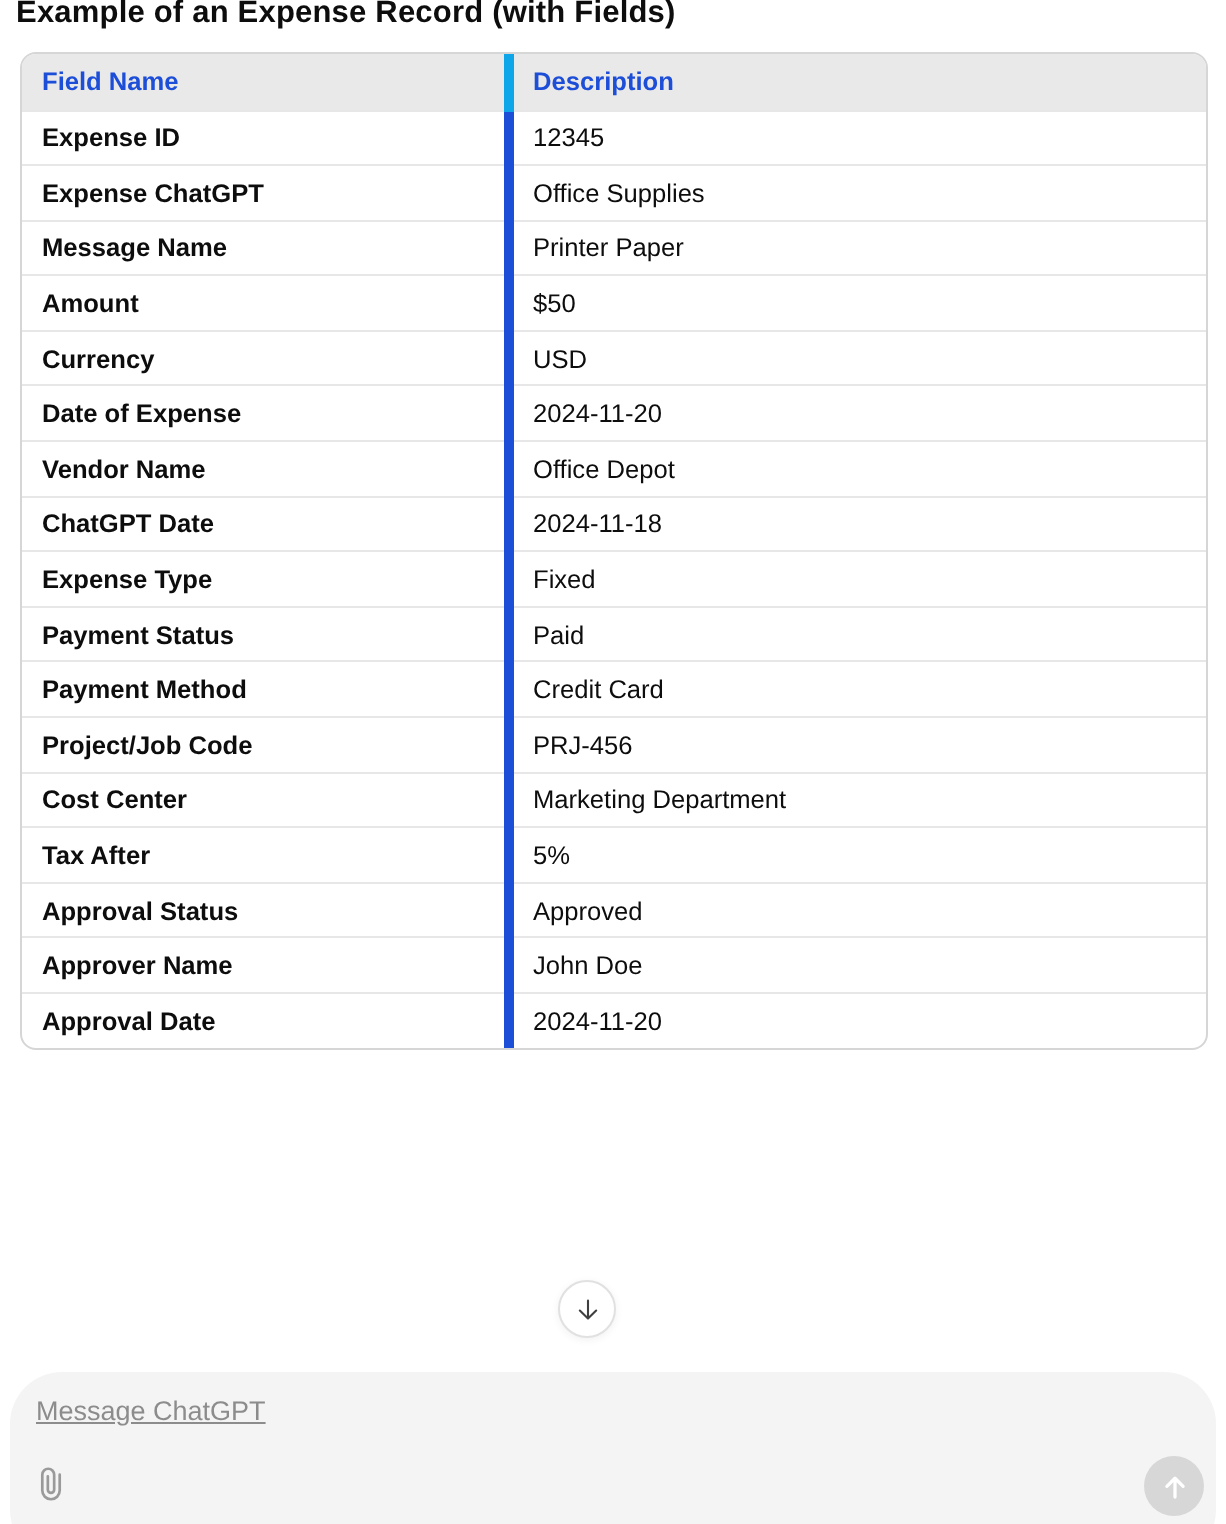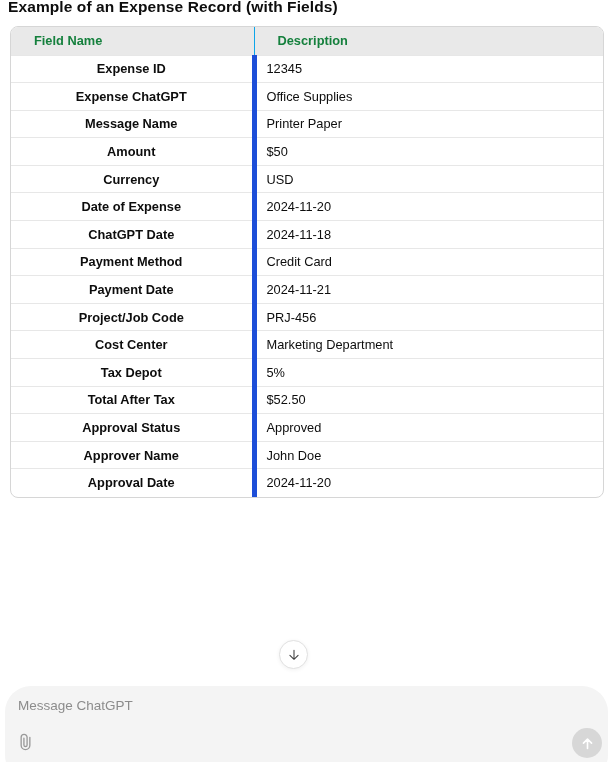--- a/index.html
+++ b/index.html
@@ -39,36 +39,36 @@
     width: 100%;
     border-collapse: collapse;
     font-size: 12.8px;
     table-layout: fixed;
   }
   table.expense-table th {
     background: #e9e9e9;
     height: 28px;
     text-align: left;
     font-weight: 600;
-    padding: 0 23px;
-    box-sizing: border-box;
-    color: #15803d;
+    padding: 0 10px;
+    box-sizing: border-box;
+    color: #1d4ed8;
   }
   table.expense-table th:first-child { width: 243px; }
-  table.expense-table th + th { border-left: 1px solid #0ea5e9; }
+  table.expense-table th + th { border-left: 5px solid #0ea5e9; }
   table.expense-table td {
     height: 27.6px;
     padding: 0 10px;
     border-top: 1px solid #e7e7e7;
     box-sizing: border-box;
     vertical-align: middle;
     white-space: nowrap;
     overflow: hidden;
   }
-  table.expense-table td.col-field { font-weight: 600; text-align: center; }
+  table.expense-table td.col-field { font-weight: 600; }
   table.expense-table td.col-desc { border-left: 5px solid #1d4ed8; font-weight: 400; }
   .scroll-down-btn {
     position: absolute;
     left: 279px;
     top: 640px;
     width: 29px;
     height: 29px;
     border-radius: 50%;
     background: #ffffff;
     border: 1px solid #e1e1e1;
@@ -89,20 +89,21 @@
     background: #f4f4f4;
     border-radius: 26px;
     box-sizing: border-box;
   }
   .composer-placeholder {
     position: absolute;
     left: 13px;
     top: 12px;
     font-size: 13.5px;
     color: #8c8c8c;
+    text-decoration: underline;
   }
   .attach-btn {
     position: absolute;
     left: 6px;
     top: 42px;
     width: 28px;
     height: 28px;
     border: none;
     background: transparent;
     display: flex;
@@ -159,46 +160,50 @@
         </tr>
         <tr>
           <td class="col-field">Currency</td>
           <td class="col-desc">USD</td>
         </tr>
         <tr>
           <td class="col-field">Date of Expense</td>
           <td class="col-desc">2024-11-20</td>
         </tr>
         <tr>
+          <td class="col-field">Vendor Name</td>
+          <td class="col-desc">Office Depot</td>
+        </tr>
+        <tr>
           <td class="col-field">ChatGPT Date</td>
           <td class="col-desc">2024-11-18</td>
         </tr>
         <tr>
+          <td class="col-field">Expense Type</td>
+          <td class="col-desc">Fixed</td>
+        </tr>
+        <tr>
+          <td class="col-field">Payment Status</td>
+          <td class="col-desc">Paid</td>
+        </tr>
+        <tr>
           <td class="col-field">Payment Method</td>
           <td class="col-desc">Credit Card</td>
         </tr>
         <tr>
-          <td class="col-field">Payment Date</td>
-          <td class="col-desc">2024-11-21</td>
-        </tr>
-        <tr>
           <td class="col-field">Project/Job Code</td>
           <td class="col-desc">PRJ-456</td>
         </tr>
         <tr>
           <td class="col-field">Cost Center</td>
           <td class="col-desc">Marketing Department</td>
         </tr>
         <tr>
-          <td class="col-field">Tax Depot</td>
+          <td class="col-field">Tax After</td>
           <td class="col-desc">5%</td>
-        </tr>
-        <tr>
-          <td class="col-field">Total After Tax</td>
-          <td class="col-desc">$52.50</td>
         </tr>
         <tr>
           <td class="col-field">Approval Status</td>
           <td class="col-desc">Approved</td>
         </tr>
         <tr>
           <td class="col-field">Approver Name</td>
           <td class="col-desc">John Doe</td>
         </tr>
         <tr>

